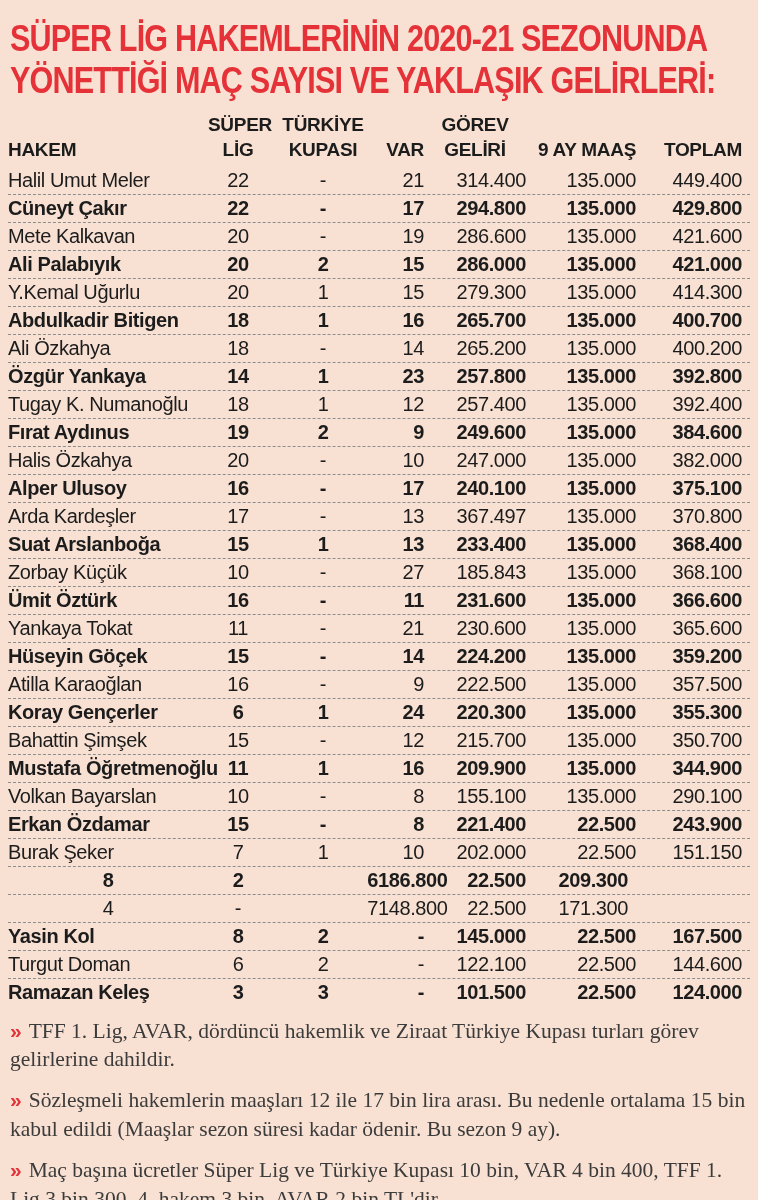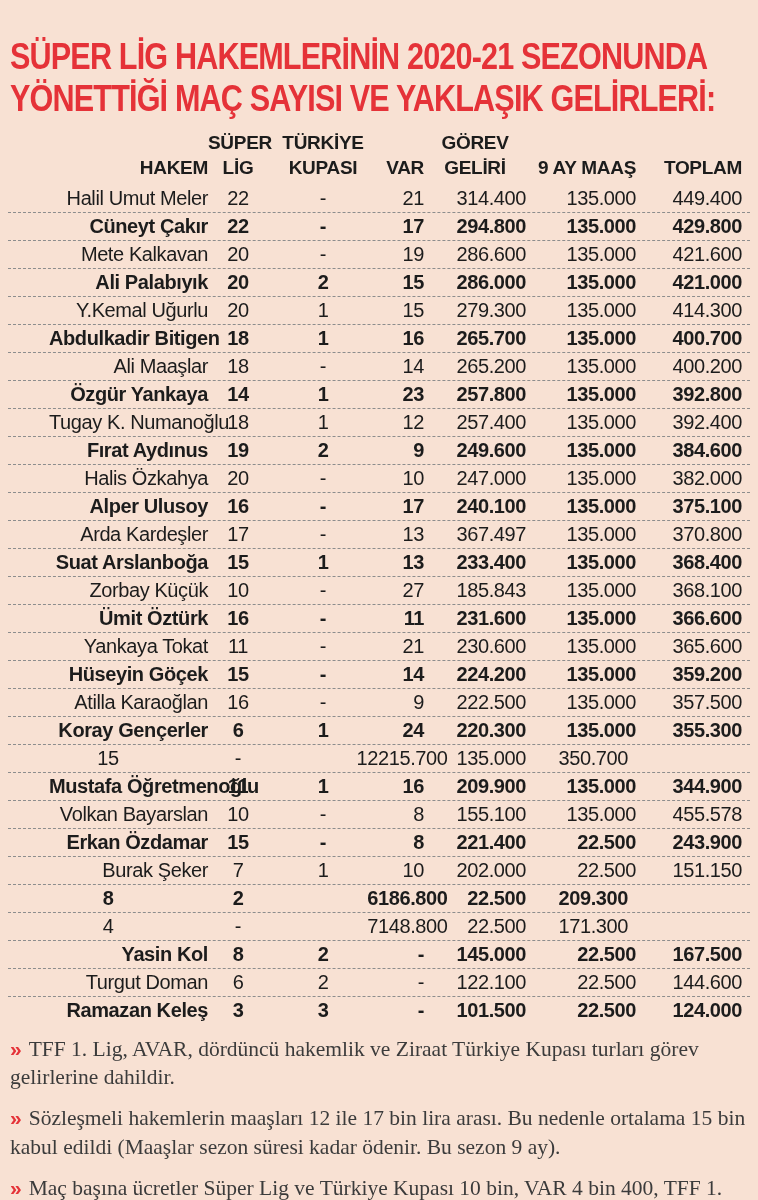--- a/index.html
+++ b/index.html
@@ -3,21 +3,21 @@
 <meta charset="utf-8">
 <style>
   * { margin:0; padding:0; box-sizing:border-box; }
   html,body { width:758px; height:1200px; }
   body {
     background:#f8e1d3;
     font-family:"Liberation Sans", sans-serif;
     color:#1c1c1c;
     overflow:hidden;
   }
-  .page { width:758px; height:1200px; padding:18px 8px; }
+  .page { width:758px; height:1200px; padding:0 8px; }
 
   
   .title {
     padding:18px 0 6px 2px;
     color:#e53238;
     font-weight:bold;
     font-size:36px;
     line-height:1.16;
     letter-spacing:-1px;
     white-space:nowrap;
@@ -36,34 +36,34 @@
   }
   .thead {
     align-items:end;
     font-weight:bold;
     font-size:19px;
     line-height:1.32;
     padding:4px 0 5px 0;
     letter-spacing:-0.3px;
   }
   .thead .hcell { display:flex; flex-direction:column; justify-content:flex-end; }
-  .c-left   { text-align:right; }
+  .c-left   { text-align:left; }
   .c-center { text-align:center; }
   .c-right  { text-align:right; }
   .pad-r { padding-right:8px; }
 
   .tbody .grid-row {
     height:28px;
     font-size:20px;
     border-bottom:1px dashed #8d8d8d;
     letter-spacing:-0.4px;
   }
   .tbody .grid-row:last-child { border-bottom:none; }
   .tbody .grid-row.bold { font-weight:bold; }
-  .cell-name { white-space:nowrap; overflow:visible;margin-left:41px; }
+  .cell-name { white-space:nowrap; overflow:visible; }
 
   
   .footnotes { margin-top:10px; padding:0 2px; }
   .footnote {
     font-family:"Liberation Serif", serif;
     font-size:21.5px;
     line-height:1.32;
     color:#3b3b3b;
     margin-bottom:13px;
   }
@@ -163,21 +163,21 @@
         <div class="grid-row bold">
           <div class="c-left cell-name">Abdulkadir Bitigen</div>
           <div class="c-center">18</div>
           <div class="c-center">1</div>
           <div class="c-right">16</div>
           <div class="c-right">265.700</div>
           <div class="c-right">135.000</div>
           <div class="c-right pad-r">400.700</div>
         </div>
         <div class="grid-row">
-          <div class="c-left cell-name">Ali Maaşlar</div>
+          <div class="c-left cell-name">Ali Özkahya</div>
           <div class="c-center">18</div>
           <div class="c-center">-</div>
           <div class="c-right">14</div>
           <div class="c-right">265.200</div>
           <div class="c-right">135.000</div>
           <div class="c-right pad-r">400.200</div>
         </div>
         <div class="grid-row bold">
           <div class="c-left cell-name">Özgür Yankaya</div>
           <div class="c-center">14</div>
@@ -289,20 +289,21 @@
         <div class="grid-row bold">
           <div class="c-left cell-name">Koray Gençerler</div>
           <div class="c-center">6</div>
           <div class="c-center">1</div>
           <div class="c-right">24</div>
           <div class="c-right">220.300</div>
           <div class="c-right">135.000</div>
           <div class="c-right pad-r">355.300</div>
         </div>
         <div class="grid-row">
+          <div class="c-left cell-name">Bahattin Şimşek</div>
           <div class="c-center">15</div>
           <div class="c-center">-</div>
           <div class="c-right">12</div>
           <div class="c-right">215.700</div>
           <div class="c-right">135.000</div>
           <div class="c-right pad-r">350.700</div>
         </div>
         <div class="grid-row bold">
           <div class="c-left cell-name">Mustafa Öğretmenoğlu</div>
           <div class="c-center">11</div>
@@ -312,21 +313,21 @@
           <div class="c-right">135.000</div>
           <div class="c-right pad-r">344.900</div>
         </div>
         <div class="grid-row">
           <div class="c-left cell-name">Volkan Bayarslan</div>
           <div class="c-center">10</div>
           <div class="c-center">-</div>
           <div class="c-right">8</div>
           <div class="c-right">155.100</div>
           <div class="c-right">135.000</div>
-          <div class="c-right pad-r">455.578</div>
+          <div class="c-right pad-r">290.100</div>
         </div>
         <div class="grid-row bold">
           <div class="c-left cell-name">Erkan Özdamar</div>
           <div class="c-center">15</div>
           <div class="c-center">-</div>
           <div class="c-right">8</div>
           <div class="c-right">221.400</div>
           <div class="c-right">22.500</div>
           <div class="c-right pad-r">243.900</div>
         </div>

